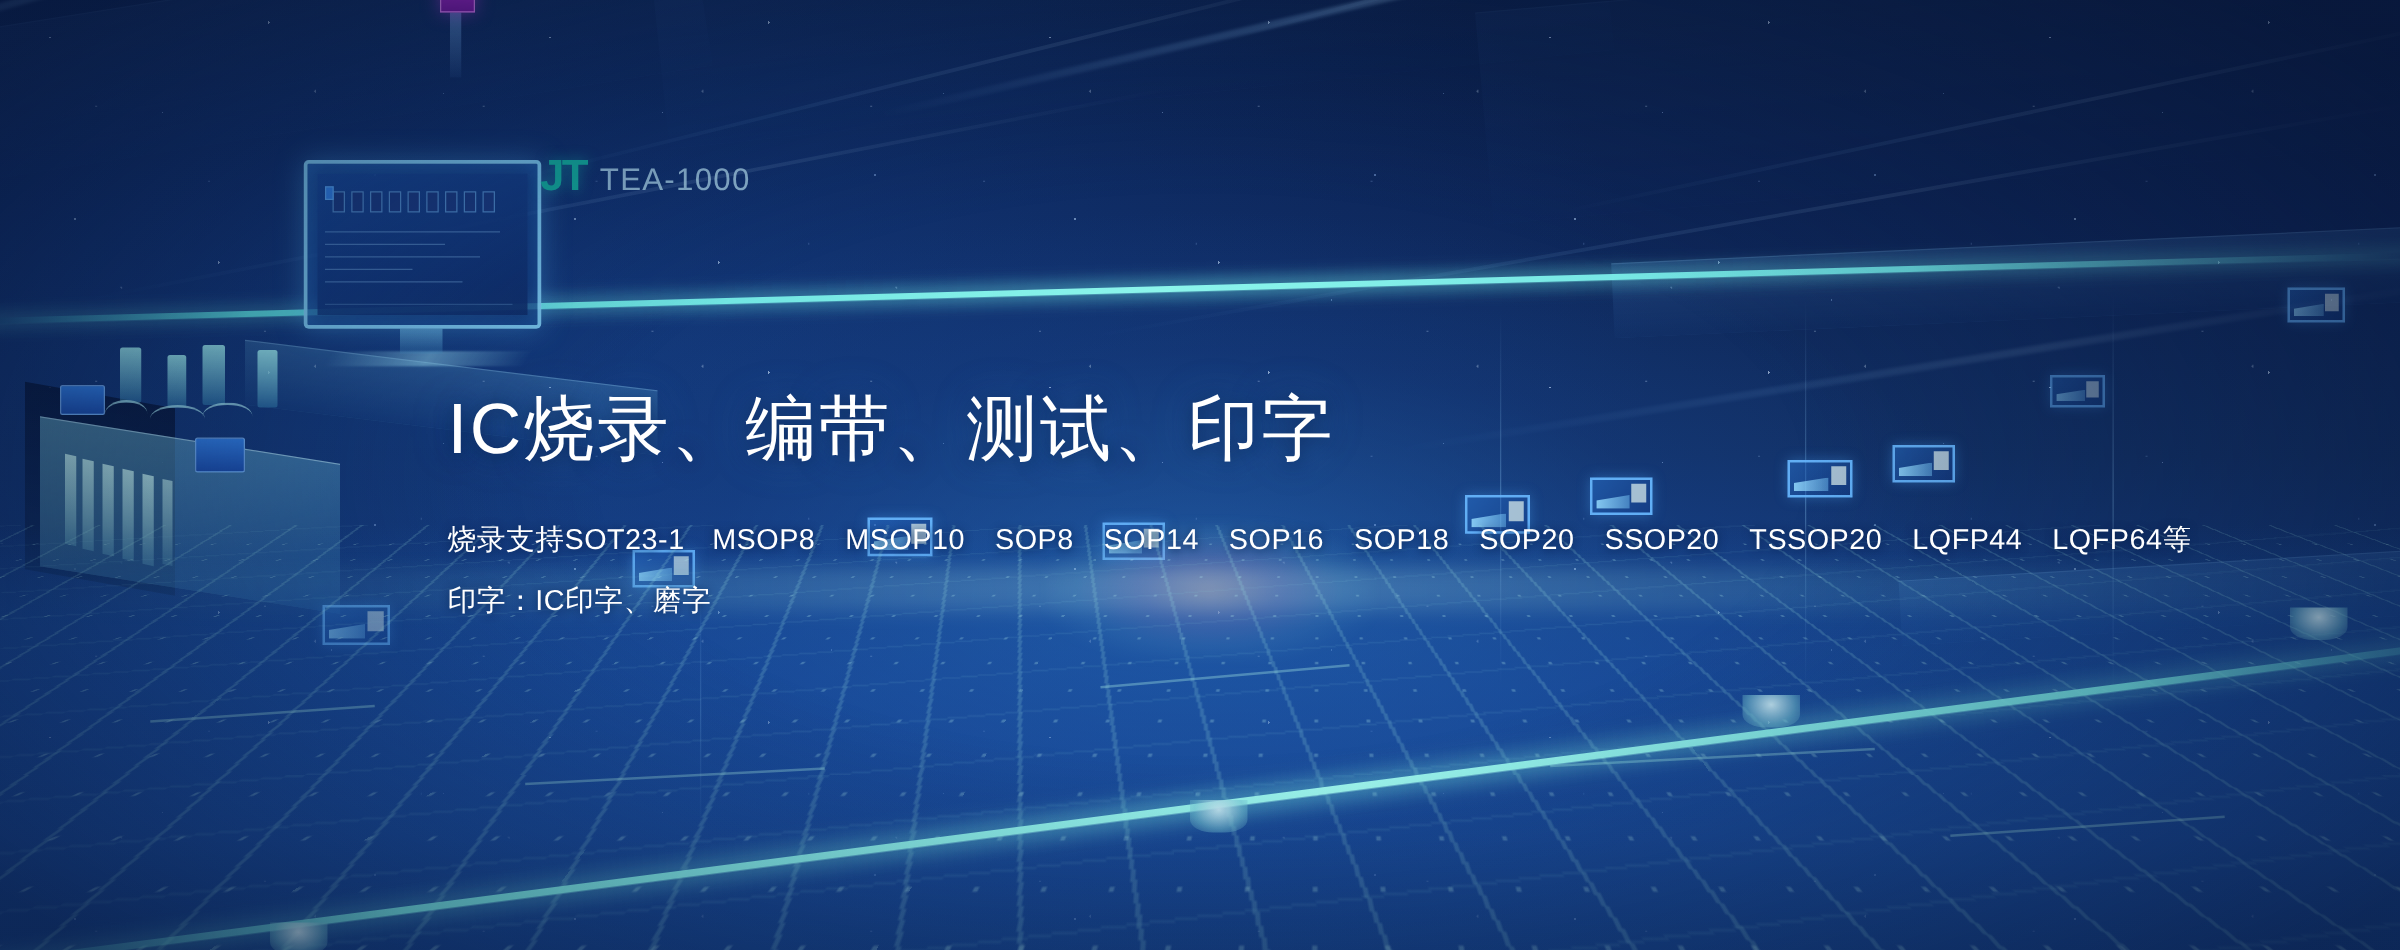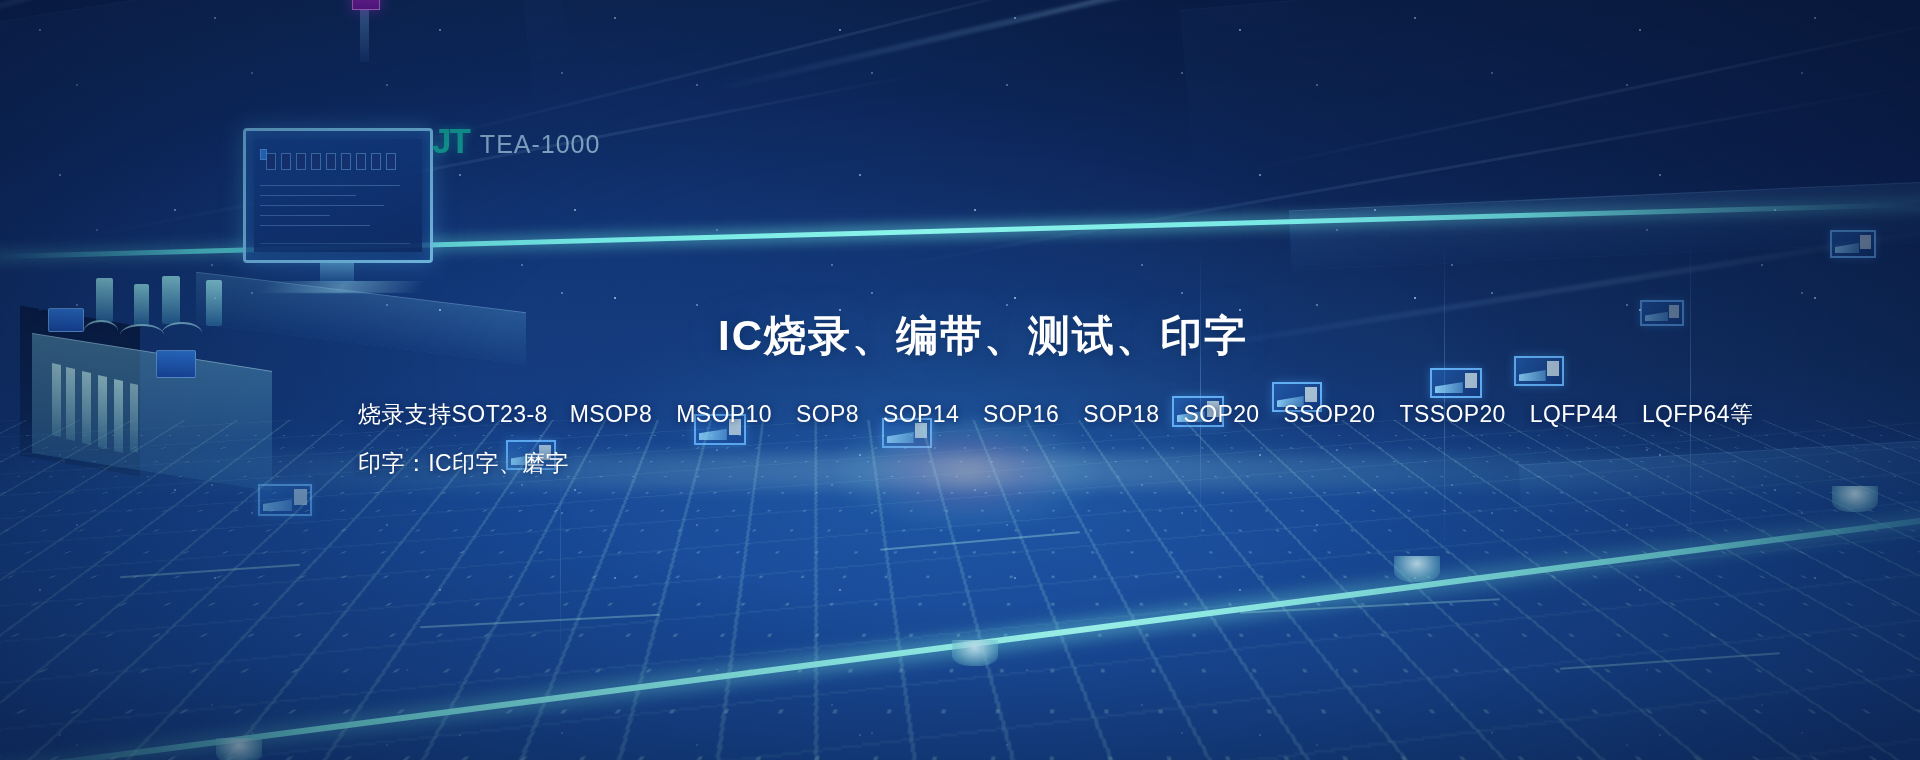--- a/index.html
+++ b/index.html
@@ -279,29 +279,28 @@
     position:absolute;width:1px;
     background:linear-gradient(180deg,rgba(145,205,250,0),rgba(145,205,250,.32),rgba(145,205,250,0));
   }
 
   
   .content{
     position:absolute;left:358px;top:312px;width:1250px;
     z-index:20;
   }
   .headline{
-    font-size:42px;
-    font-weight:bold;
+    font-size:57px;
+    font-weight:normal;
     color:#ffffff;
     letter-spacing:2px;
     line-height:1.12;
     margin:0 0 44px 0;
     text-shadow:0 2px 14px rgba(6,28,70,.75), 0 0 32px rgba(80,160,240,.35);
     white-space:nowrap;
-    text-align:center;
   }
   .sublist{margin:0;padding:0;list-style:none;}
   .subline{
     font-size:23px;
     color:#ffffff;
     line-height:1.0;
     margin-bottom:26px;
     letter-spacing:.4px;
     text-shadow:0 1px 7px rgba(6,28,70,.85);
     white-space:nowrap;
@@ -462,21 +461,21 @@
   <div class="rail-foot" style="left:1394px;top:556px;"></div>
   <div class="rail-foot" style="left:1832px;top:486px;"></div>
 
   <div class="content">
 
     <h1 class="headline">IC烧录、编带、测试、印字</h1>
 
     <div class="sublist">
 
       <div class="subline">
-        <span class="pkg-lead">烧录支持SOT23-8</span><span class="pkg">MSOP8</span><span class="pkg">MSOP10</span><span class="pkg">SOP8</span><span class="pkg">SOP14</span><span class="pkg">SOP16</span><span class="pkg">SOP18</span><span class="pkg">SOP20</span><span class="pkg">SSOP20</span><span class="pkg">TSSOP20</span><span class="pkg">LQFP44</span><span class="pkg">LQFP64等</span>
+        <span class="pkg-lead">烧录支持SOT23-1</span><span class="pkg">MSOP8</span><span class="pkg">MSOP10</span><span class="pkg">SOP8</span><span class="pkg">SOP14</span><span class="pkg">SOP16</span><span class="pkg">SOP18</span><span class="pkg">SOP20</span><span class="pkg">SSOP20</span><span class="pkg">TSSOP20</span><span class="pkg">LQFP44</span><span class="pkg">LQFP64等</span>
       </div>
 
 
       <div class="subline">印字：IC印字、磨字</div>
 
     </div>
   </div>
 
   <div class="vignette"></div>
 </div>

